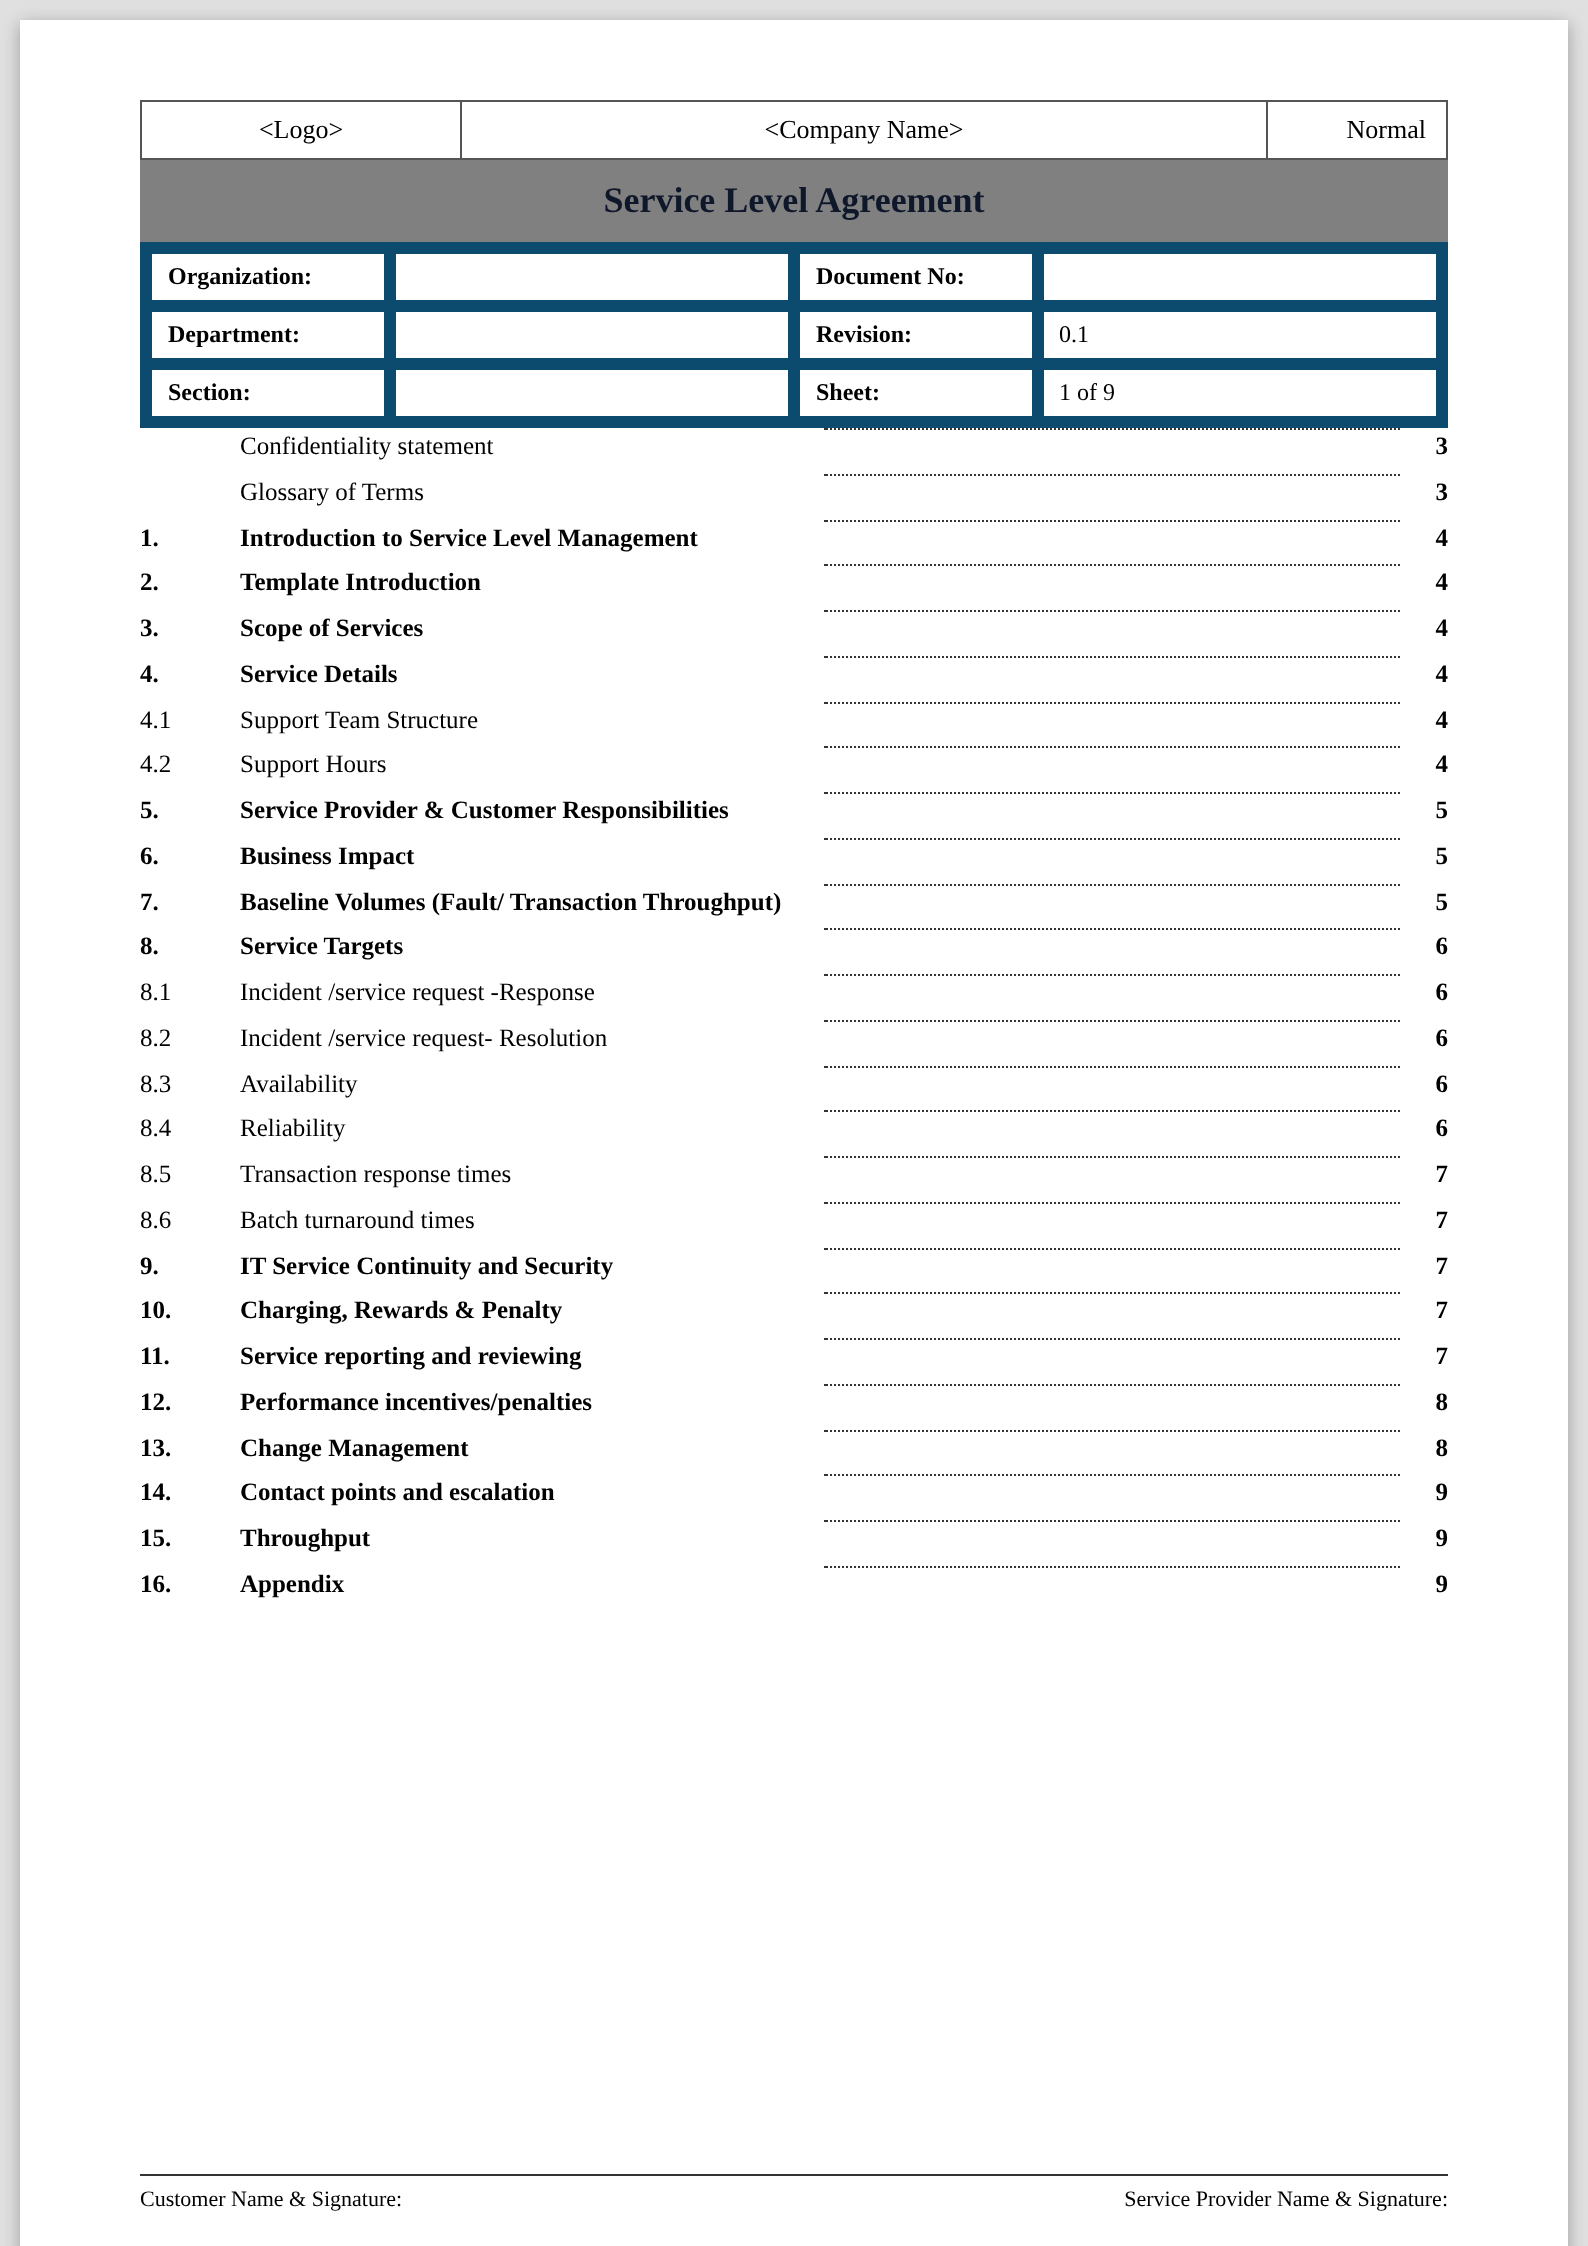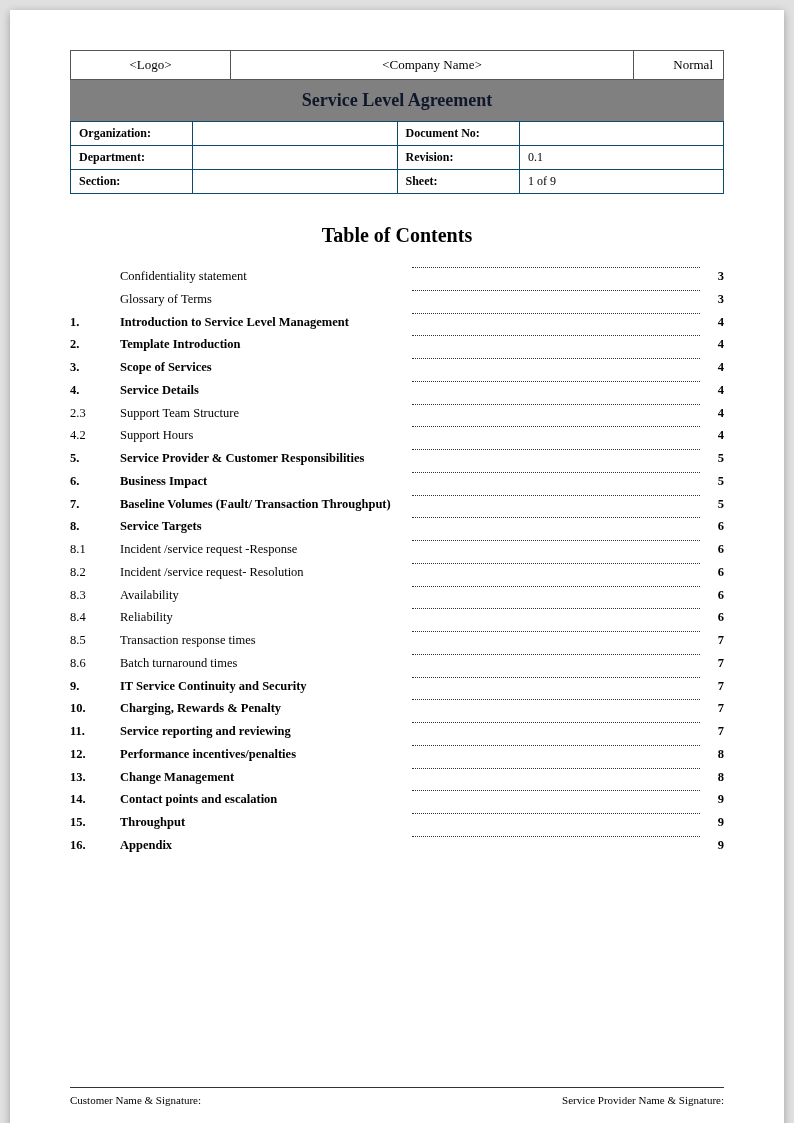--- a/index.html
+++ b/index.html
@@ -57,21 +57,21 @@
       margin: 0;
     }
 
     
     .info-table {
       width: 100%;
       border-collapse: collapse;
       font-size: 12px;
     }
     .info-table td {
-      border: 1px solid #0c4a6e;
+      border: 6px solid #0c4a6e;
       padding: 4px 8px;
     }
     .info-label {
       font-weight: bold;
       width: 120px;
     }
     .info-value {
       width: 200px;
     }
 
@@ -173,23 +173,20 @@
     </tr>
     <tr>
       <td class="info-label">Section:</td>
       <td class="info-value"></td>
       <td class="info-label">Sheet:</td>
       <td class="info-value">1 of 9</td>
     </tr>
   </tbody>
     </table>
 
-  <div class="toc-title">
-    <span>Table of Contents</span>
-  </div>
 
   <div class="toc-list" id="toc-container">
   <div class="toc-entry">
         <span class="toc-number"></span>
         <span class="toc-label">Confidentiality statement</span>
         <span class="toc-dots"></span>
         <span class="toc-page">3</span>
       </div>
       <div class="toc-entry">
         <span class="toc-number"></span>
@@ -215,21 +212,21 @@
         <span class="toc-dots"></span>
         <span class="toc-page">4</span>
       </div>
       <div class="toc-entry">
         <span class="toc-number bold-num">4.</span>
         <span class="toc-label bold-label">Service Details</span>
         <span class="toc-dots"></span>
         <span class="toc-page">4</span>
       </div>
       <div class="toc-entry">
-        <span class="toc-number">2.3</span>
+        <span class="toc-number">4.1</span>
         <span class="toc-label">Support Team Structure</span>
         <span class="toc-dots"></span>
         <span class="toc-page">4</span>
       </div>
       <div class="toc-entry">
         <span class="toc-number">4.2</span>
         <span class="toc-label">Support Hours</span>
         <span class="toc-dots"></span>
         <span class="toc-page">4</span>
       </div>

